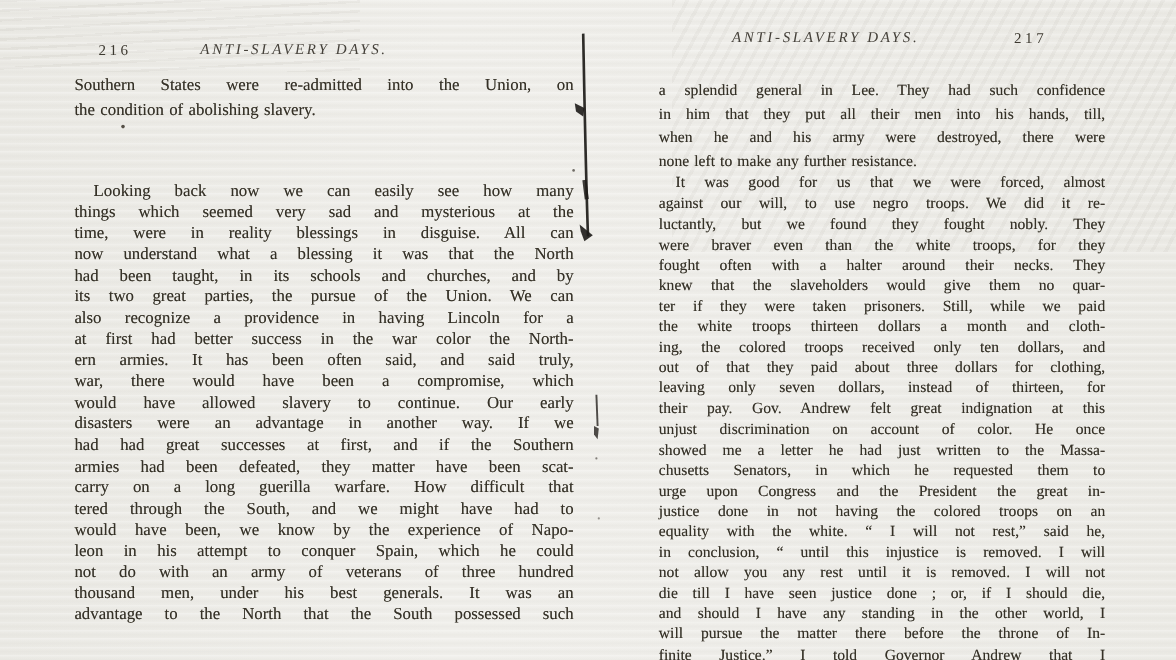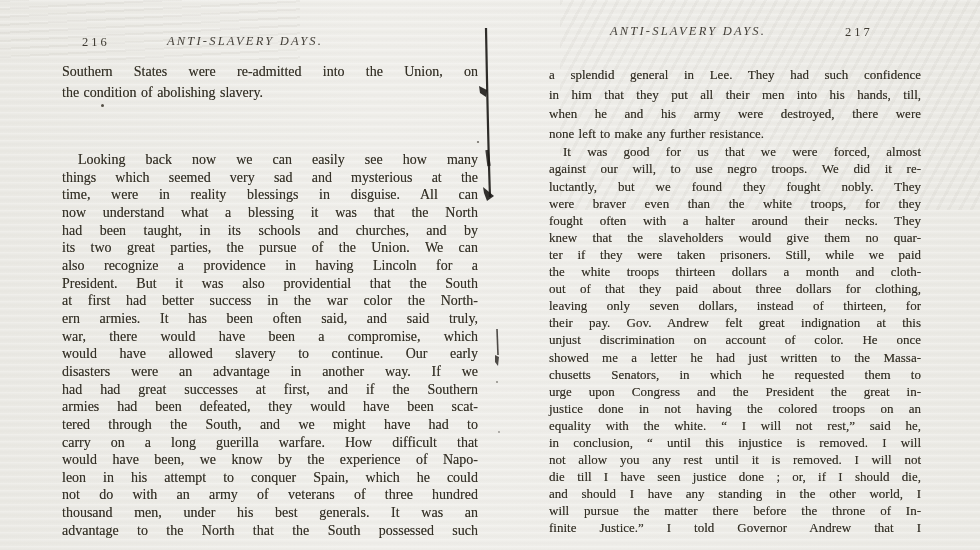--- a/index.html
+++ b/index.html
@@ -107,30 +107,29 @@
           <div class="line last">the condition of abolishing slavery.</div>
         </div>
         <div class="paragraph indent gap">
           <div class="line">Looking back now we can easily see how many</div>
           <div class="line">things which seemed very sad and mysterious at the</div>
           <div class="line">time, were in reality blessings in disguise. All can</div>
           <div class="line">now understand what a blessing it was that the North</div>
           <div class="line">had been taught, in its schools and churches, and by</div>
           <div class="line">its two great parties, the pursue of the Union. We can</div>
           <div class="line">also recognize a providence in having Lincoln for a</div>
-          <div class="line">President. But it was also providential that the South</div>
           <div class="line">at first had better success in the war color the North-</div>
           <div class="line">ern armies. It has been often said, and said truly,</div>
           <div class="line">war, there would have been a compromise, which</div>
           <div class="line">would have allowed slavery to continue. Our early</div>
           <div class="line">disasters were an advantage in another way. If we</div>
           <div class="line">had had great successes at first, and if the Southern</div>
-          <div class="line">armies had been defeated, they would have been scat-</div>
+          <div class="line">armies had been defeated, they matter have been scat-</div>
+          <div class="line">carry on a long guerilla warfare. How difficult that</div>
           <div class="line">tered through the South, and we might have had to</div>
-          <div class="line">carry on a long guerilla warfare. How difficult that</div>
           <div class="line">would have been, we know by the experience of Napo-</div>
           <div class="line">leon in his attempt to conquer Spain, which he could</div>
           <div class="line">not do with an army of veterans of three hundred</div>
           <div class="line">thousand men, under his best generals. It was an</div>
           <div class="line">advantage to the North that the South possessed such</div>
         </div>
       </div>
   </section>
 
   <section class="page right-page">
@@ -147,20 +146,21 @@
         </div>
         <div class="paragraph indent">
           <div class="line">It was good for us that we were forced, almost</div>
           <div class="line">against our will, to use negro troops. We did it re-</div>
           <div class="line">luctantly, but we found they fought nobly. They</div>
           <div class="line">were braver even than the white troops, for they</div>
           <div class="line">fought often with a halter around their necks. They</div>
           <div class="line">knew that the slaveholders would give them no quar-</div>
           <div class="line">ter if they were taken prisoners. Still, while we paid</div>
           <div class="line">the white troops thirteen dollars a month and cloth-</div>
+          <div class="line">ing, the colored troops received only ten dollars, and</div>
           <div class="line">out of that they paid about three dollars for clothing,</div>
           <div class="line">leaving only seven dollars, instead of thirteen, for</div>
           <div class="line">their pay. Gov. Andrew felt great indignation at this</div>
           <div class="line">unjust discrimination on account of color. He once</div>
           <div class="line">showed me a letter he had just written to the Massa-</div>
           <div class="line">chusetts Senators, in which he requested them to</div>
           <div class="line">urge upon Congress and the President the great in-</div>
           <div class="line">justice done in not having the colored troops on an</div>
           <div class="line">equality with the white. “ I will not rest,” said he,</div>
           <div class="line">in conclusion, “ until this injustice is removed. I will</div>

